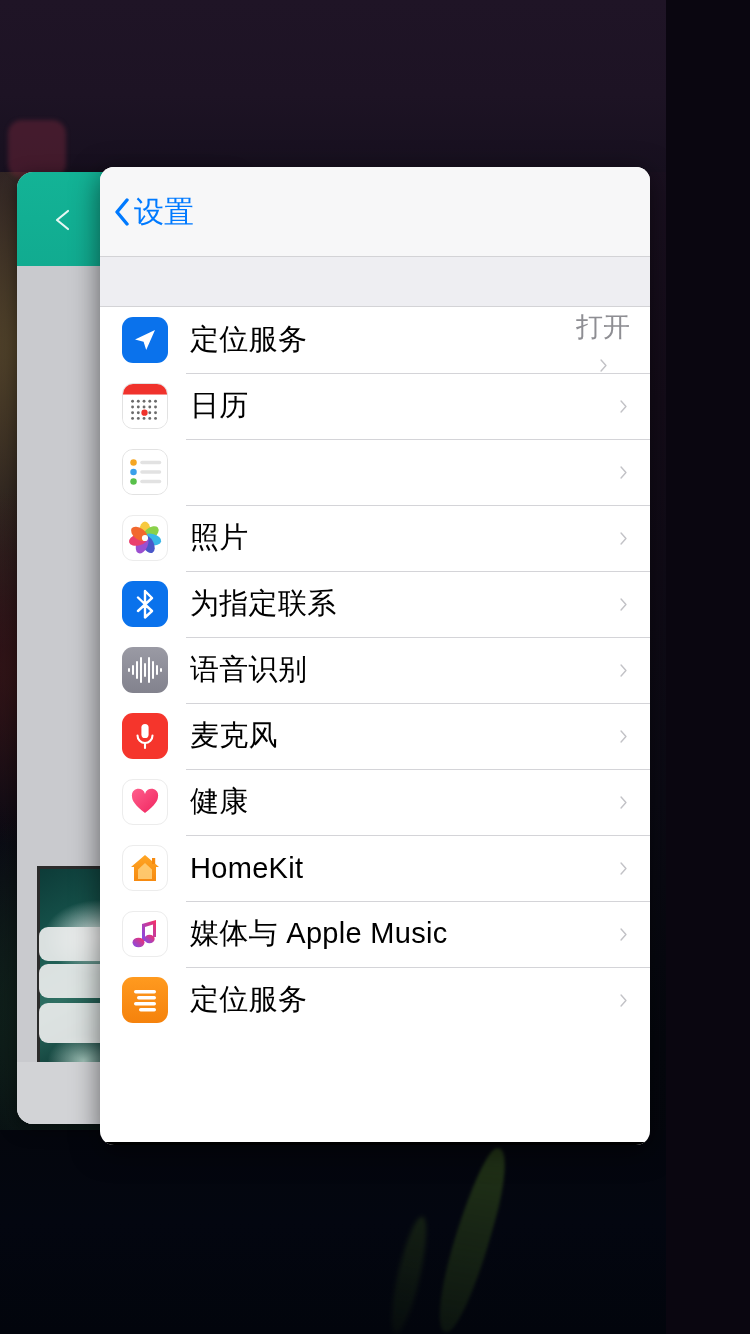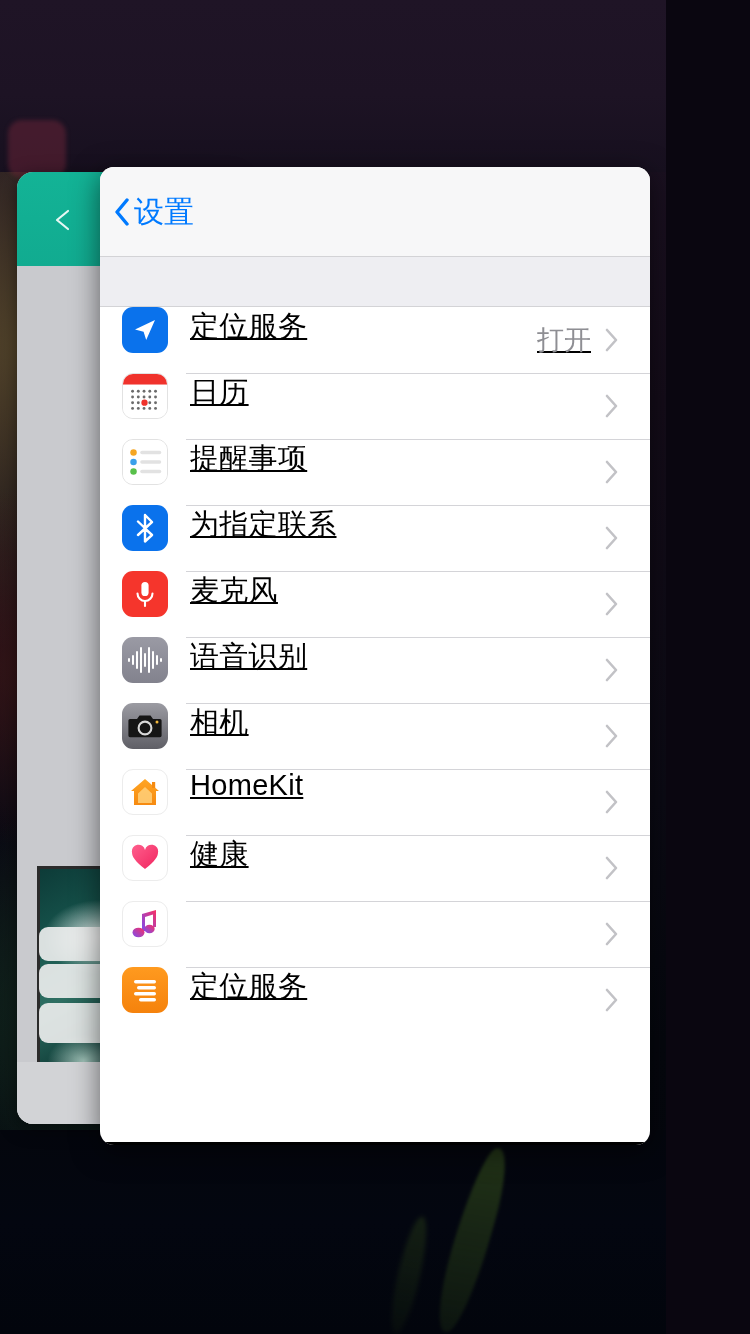--- a/index.html
+++ b/index.html
@@ -138,38 +138,39 @@
   .nav-back-label { color:#007aff; font-size:30px; line-height:1; }
   .nav-title {
     position:absolute; left:0; right:0; text-align:center;
     font-size:30px; font-weight:bold; color:#000; letter-spacing:1px;
   }
 
   .group-gap { height:50px; background:#eeeef2; border-bottom:1px solid #d3d3d6; }
 
   .list { background:#fff; }
   .row {
-    position:relative; display:flex; 
-    height:66px; padding-left:22px; background:#fff; cursor:pointer;text-decoration:underline;
+    position:relative; display:flex; align-items:center;
+    height:66px; padding-left:22px; background:#fff; cursor:pointer;
   }
   .row + .row::before {
     content:""; position:absolute; left:86px; right:0; top:0; height:1px;
     background:#d4d4d8;
   }
   .ico {
     width:46px; height:46px; border-radius:11px; flex:0 0 46px;
     display:flex; align-items:center; justify-content:center; overflow:hidden;
   }
   .row-label {
     margin-left:22px; font-size:29px; color:#000; white-space:nowrap;
     letter-spacing:.3px;
   }
   .row-right {
     margin-left:auto; display:flex; align-items:center; gap:14px;
-    padding-right:32px;
+    padding-right:20px;
+    flex-direction:column;
   }
   .row-value { font-size:27px; color:#8e8e93; }
   .chev { width:13px; height:24px; flex:0 0 13px; }
 
   
   .ic-location { background:#0a72ec; }
   .ic-contacts { background:#d8d4cb; position:relative; }
   .ic-cal { background:#fff; border:1px solid #e2e2e2; position:relative; }
   .ic-rem { background:#fff; border:1px solid #e2e2e2; }
   .ic-photos { background:#fff; border:1px solid #ececec; }
@@ -346,52 +347,57 @@
           <svg width="46" height="46" viewBox="0 0 46 46">
             <rect width="46" height="46" fill="#ffffff"></rect>
             <circle cx="11" cy="13" r="3.4" fill="#f5a623"></circle>
             <rect x="18" y="11.2" width="22" height="3.6" rx="1.8" fill="#e2e2e2"></rect>
             <circle cx="11" cy="23" r="3.4" fill="#3aa0ea"></circle>
             <rect x="18" y="21.2" width="22" height="3.6" rx="1.8" fill="#e2e2e2"></rect>
             <circle cx="11" cy="33" r="3.4" fill="#58c04a"></circle>
             <rect x="18" y="31.2" width="22" height="3.6" rx="1.8" fill="#e2e2e2"></rect>
           </svg>
         </div>
-        <div class="row-label">提醒事项</div>
-        <div class="row-right">
-          <svg class="chev" viewBox="0 0 13 24">
-            <path d="M2 2 L11 12 L2 22" fill="none" stroke="#c2c2c6" stroke-width="2.6" stroke-linecap="round" stroke-linejoin="round"></path>
-          </svg>
-        </div>
-      </div>
-
+        <div class="row-right">
+          <svg class="chev" viewBox="0 0 13 24">
+            <path d="M2 2 L11 12 L2 22" fill="none" stroke="#c2c2c6" stroke-width="2.6" stroke-linecap="round" stroke-linejoin="round"></path>
+          </svg>
+        </div>
+      </div>
+
+      <div class="row">
+        <div class="ico ic-photos">
+          <svg width="40" height="40" viewBox="0 0 40 40">
+            <g transform="translate(20,20)">
+              <ellipse rx="5.6" ry="9.5" cy="-7" fill="#f7c93e"></ellipse>
+              <ellipse rx="5.6" ry="9.5" cy="-7" fill="#8ad14a" transform="rotate(51)"></ellipse>
+              <ellipse rx="5.6" ry="9.5" cy="-7" fill="#39b7e8" transform="rotate(102)"></ellipse>
+              <ellipse rx="5.6" ry="9.5" cy="-7" fill="#4a57c9" transform="rotate(153)"></ellipse>
+              <ellipse rx="5.6" ry="9.5" cy="-7" fill="#9b4fd0" transform="rotate(204)"></ellipse>
+              <ellipse rx="5.6" ry="9.5" cy="-7" fill="#ea3f6e" transform="rotate(255)"></ellipse>
+              <ellipse rx="5.6" ry="9.5" cy="-7" fill="#f2682e" transform="rotate(306)"></ellipse>
+              <circle r="3.1" fill="#fdfdfd"></circle>
+            </g>
+          </svg>
+        </div>
+        <div class="row-label">照片</div>
+        <div class="row-right">
+          <svg class="chev" viewBox="0 0 13 24">
+            <path d="M2 2 L11 12 L2 22" fill="none" stroke="#c2c2c6" stroke-width="2.6" stroke-linecap="round" stroke-linejoin="round"></path>
+          </svg>
+        </div>
+      </div>
 
       <div class="row">
         <div class="ico ic-bt">
           <svg width="30" height="30" viewBox="0 0 30 30">
             <path d="M15 2 L22 9 L15 15.5 L15 2 M15 15.5 L22 22 L15 28.5 L15 15.5 M8 8.5 L22 22 M8 22 L22 9" fill="none" stroke="#fff" stroke-width="2.4" stroke-linecap="round" stroke-linejoin="round"></path>
           </svg>
         </div>
         <div class="row-label">为指定联系</div>
-        <div class="row-right">
-          <svg class="chev" viewBox="0 0 13 24">
-            <path d="M2 2 L11 12 L2 22" fill="none" stroke="#c2c2c6" stroke-width="2.6" stroke-linecap="round" stroke-linejoin="round"></path>
-          </svg>
-        </div>
-      </div>
-
-      <div class="row">
-        <div class="ico ic-mic">
-          <svg width="30" height="30" viewBox="0 0 30 30">
-            <rect x="11.4" y="3" width="7.2" height="14" rx="3.6" fill="#fff"></rect>
-            <path d="M7.5 14.5 a7.5 7.5 0 0 0 15 0" fill="none" stroke="#fff" stroke-width="2.1" stroke-linecap="round"></path>
-            <line x1="15" y1="22.5" x2="15" y2="27" stroke="#fff" stroke-width="2.1" stroke-linecap="round"></line>
-          </svg>
-        </div>
-        <div class="row-label">麦克风</div>
         <div class="row-right">
           <svg class="chev" viewBox="0 0 13 24">
             <path d="M2 2 L11 12 L2 22" fill="none" stroke="#c2c2c6" stroke-width="2.6" stroke-linecap="round" stroke-linejoin="round"></path>
           </svg>
         </div>
       </div>
 
       <div class="row">
         <div class="ico ic-speech">
           <svg width="40" height="30" viewBox="0 0 40 30">
@@ -410,28 +416,49 @@
         </div>
         <div class="row-label">语音识别</div>
         <div class="row-right">
           <svg class="chev" viewBox="0 0 13 24">
             <path d="M2 2 L11 12 L2 22" fill="none" stroke="#c2c2c6" stroke-width="2.6" stroke-linecap="round" stroke-linejoin="round"></path>
           </svg>
         </div>
       </div>
 
       <div class="row">
-        <div class="ico ic-cam">
-          <svg width="34" height="28" viewBox="0 0 34 28">
-            <path d="M2 7 h7 l2.5 -3.5 h11 L25 7 h7 a1.6 1.6 0 0 1 1.6 1.6 v15 a1.6 1.6 0 0 1 -1.6 1.6 h-30 a1.6 1.6 0 0 1 -1.6 -1.6 v-15 A1.6 1.6 0 0 1 2 7 z" fill="#151515"></path>
-            <circle cx="17" cy="16" r="6.4" fill="none" stroke="#d8d8d8" stroke-width="2.1"></circle>
-            <circle cx="29" cy="10" r="1.5" fill="#f2b73a"></circle>
-          </svg>
-        </div>
-        <div class="row-label">相机</div>
+        <div class="ico ic-mic">
+          <svg width="30" height="30" viewBox="0 0 30 30">
+            <rect x="11.4" y="3" width="7.2" height="14" rx="3.6" fill="#fff"></rect>
+            <path d="M7.5 14.5 a7.5 7.5 0 0 0 15 0" fill="none" stroke="#fff" stroke-width="2.1" stroke-linecap="round"></path>
+            <line x1="15" y1="22.5" x2="15" y2="27" stroke="#fff" stroke-width="2.1" stroke-linecap="round"></line>
+          </svg>
+        </div>
+        <div class="row-label">麦克风</div>
+        <div class="row-right">
+          <svg class="chev" viewBox="0 0 13 24">
+            <path d="M2 2 L11 12 L2 22" fill="none" stroke="#c2c2c6" stroke-width="2.6" stroke-linecap="round" stroke-linejoin="round"></path>
+          </svg>
+        </div>
+      </div>
+
+
+      <div class="row">
+        <div class="ico ic-health">
+          <svg width="30" height="28" viewBox="0 0 30 28">
+            <defs>
+              <linearGradient id="hg" x1="0" y1="0" x2="1" y2="1">
+                <stop offset="0" stop-color="#ff5f8d"></stop>
+                  <stop offset="1" stop-color="#f0255f"></stop>
+              </linearGradient>
+            </defs>
+            <path d="M15 25 C5 17.5 2 12.5 2 8.6 A6.6 6.6 0 0 1 15 6 A6.6 6.6 0 0 1 28 8.6 C28 12.5 25 17.5 15 25 z" fill="url(#hg)"></path>
+          </svg>
+        </div>
+        <div class="row-label">健康</div>
         <div class="row-right">
           <svg class="chev" viewBox="0 0 13 24">
             <path d="M2 2 L11 12 L2 22" fill="none" stroke="#c2c2c6" stroke-width="2.6" stroke-linecap="round" stroke-linejoin="round"></path>
           </svg>
         </div>
       </div>
 
       <div class="row">
         <div class="ico ic-home">
           <svg width="32" height="30" viewBox="0 0 32 30">
@@ -448,53 +475,34 @@
         </div>
         <div class="row-label">HomeKit</div>
         <div class="row-right">
           <svg class="chev" viewBox="0 0 13 24">
             <path d="M2 2 L11 12 L2 22" fill="none" stroke="#c2c2c6" stroke-width="2.6" stroke-linecap="round" stroke-linejoin="round"></path>
           </svg>
         </div>
       </div>
 
       <div class="row">
-        <div class="ico ic-health">
-          <svg width="30" height="28" viewBox="0 0 30 28">
-            <defs>
-              <linearGradient id="hg" x1="0" y1="0" x2="1" y2="1">
-                <stop offset="0" stop-color="#ff5f8d"></stop>
-                  <stop offset="1" stop-color="#f0255f"></stop>
-              </linearGradient>
-            </defs>
-            <path d="M15 25 C5 17.5 2 12.5 2 8.6 A6.6 6.6 0 0 1 15 6 A6.6 6.6 0 0 1 28 8.6 C28 12.5 25 17.5 15 25 z" fill="url(#hg)"></path>
-          </svg>
-        </div>
-        <div class="row-label">健康</div>
-        <div class="row-right">
-          <svg class="chev" viewBox="0 0 13 24">
-            <path d="M2 2 L11 12 L2 22" fill="none" stroke="#c2c2c6" stroke-width="2.6" stroke-linecap="round" stroke-linejoin="round"></path>
-          </svg>
-        </div>
-      </div>
-
-      <div class="row">
         <div class="ico ic-music">
           <svg width="30" height="32" viewBox="0 0 30 32">
             <defs>
               <linearGradient id="mu" x1="1" y1="0" x2="0" y2="1">
                 <stop offset="0" stop-color="#fa2f62"></stop>
                   <stop offset="1" stop-color="#7b4df0"></stop>
               </linearGradient>
             </defs>
             <path d="M26 2 L12 6 L12 23 L15 23 L15 9 L23 6.6 L23 19 L26 19 z" fill="url(#mu)"></path>
             <ellipse cx="8.5" cy="24.5" rx="6" ry="4.8" fill="url(#mu)"></ellipse>
             <ellipse cx="19.5" cy="21" rx="5.2" ry="4.2" fill="url(#mu)"></ellipse>
           </svg>
         </div>
+        <div class="row-label">媒体与 Apple Music</div>
         <div class="row-right">
           <svg class="chev" viewBox="0 0 13 24">
             <path d="M2 2 L11 12 L2 22" fill="none" stroke="#c2c2c6" stroke-width="2.6" stroke-linecap="round" stroke-linejoin="round"></path>
           </svg>
         </div>
       </div>
 
       <div class="row">
         <div class="ico ic-fit">
           <svg width="30" height="26" viewBox="0 0 30 26">

